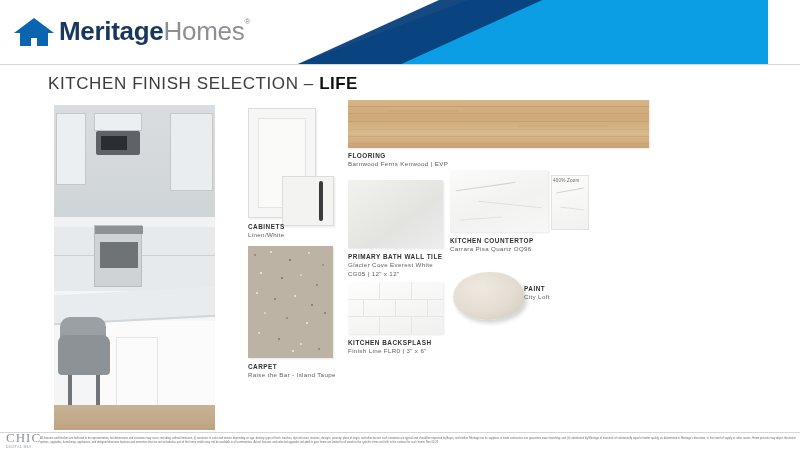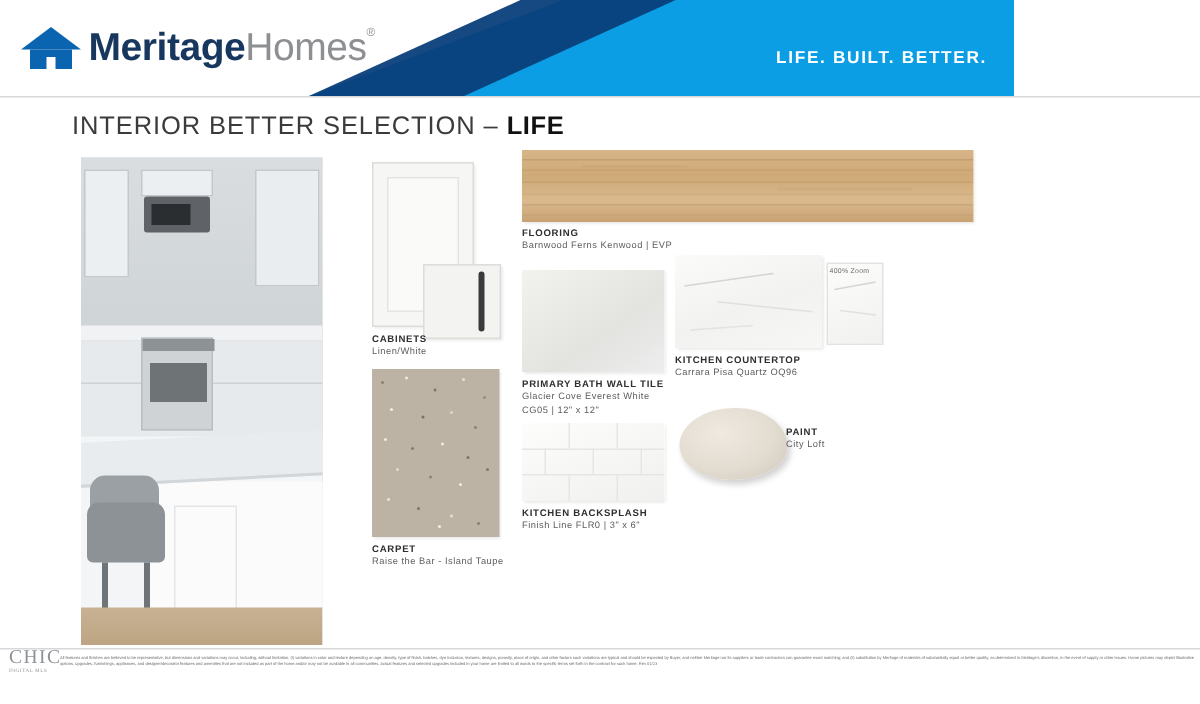--- a/index.html
+++ b/index.html
@@ -10,21 +10,21 @@
     background: #ffffff;
     font-family: "Liberation Sans", sans-serif;
     overflow: hidden;
     position: relative;
   }
 
   
   .header {
     position: absolute;
     left: 0; top: 0;
-    width: 676px; height: 64px;
+    width: 768px; height: 64px;
     background: #ffffff;
     overflow: hidden;
   }
   .header-blue-wedge {
     position: absolute;
     right: 0; top: 0;
     width: 470px; height: 64px;
     background: #0b9ee4;
     clip-path: polygon(36% 0, 100% 0, 100% 100%, 0 100%);
   }
@@ -349,26 +349,25 @@
   <div class="logo-wrap">
     <div class="logo-roof">
       <div class="roof"></div>
       <div class="body"></div>
       <div class="door"></div>
     </div>
     <div class="logo-text">
       <span class="b">Meritage</span><span class="g">Homes</span><span class="tm">®</span>
     </div>
   </div>
-  <div class="tagline">LIFE. BUILT. BETTER.</div>
 </div>
 <div class="header-rule"></div>
 
 <div class="page-title">
-  <span>INTERIOR BETTER SELECTION – </span><b>LIFE</b>
+  <span>KITCHEN FINISH SELECTION – </span><b>LIFE</b>
 </div>
 
 <div class="hero-photo">
   <div class="hp-wall"></div>
   <div class="hp-upper-cab-l"></div>
   <div class="hp-hood-cab"></div>
   <div class="hp-microwave">
       <div class="hp-micro-glass"></div>
     </div>
   <div class="hp-upper-cab-r"></div>

